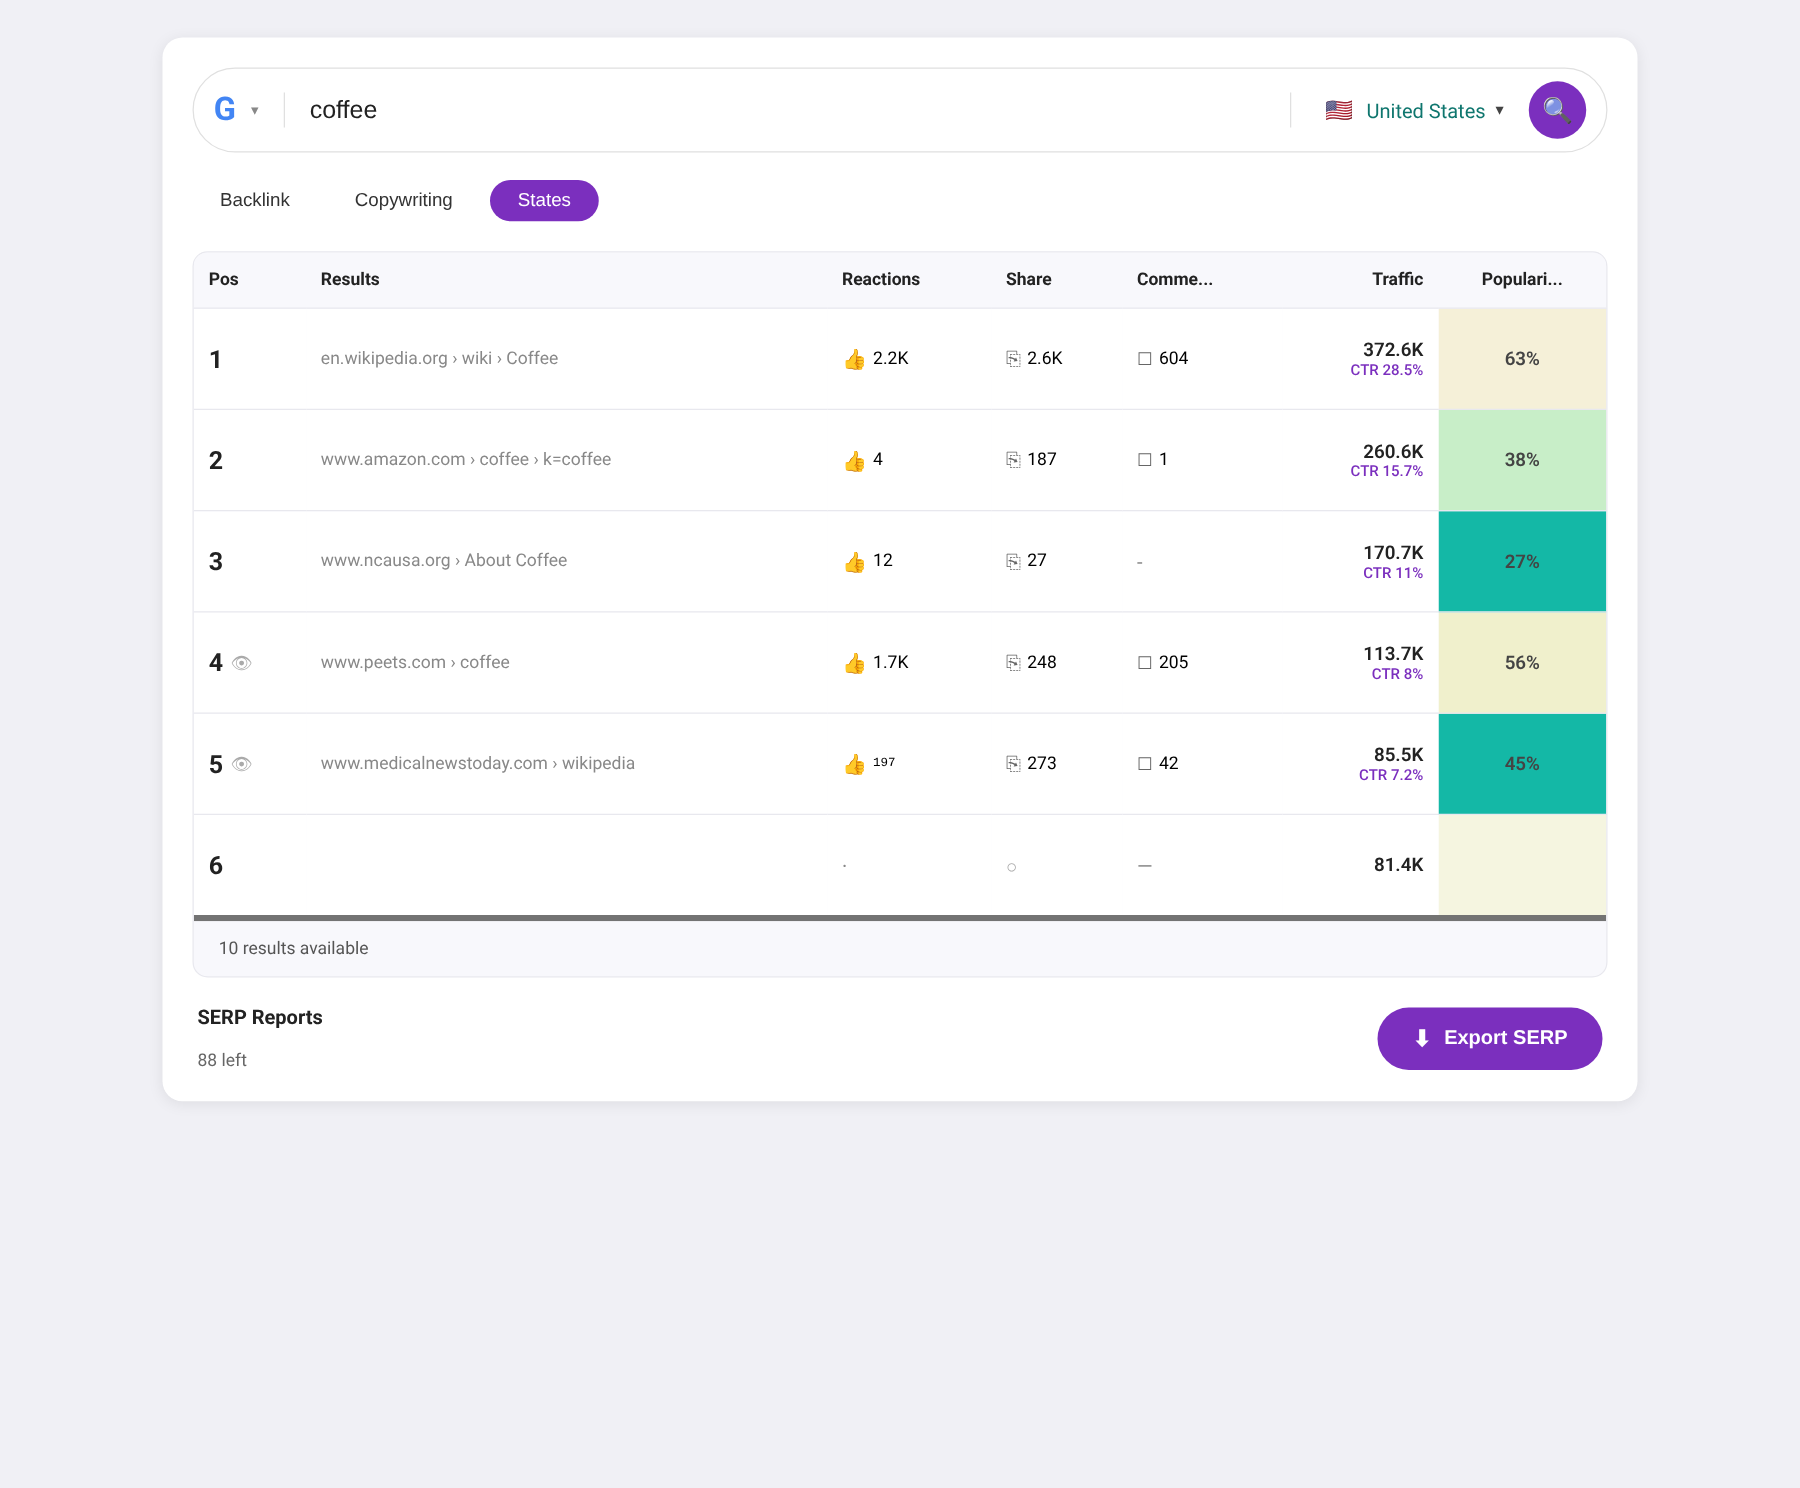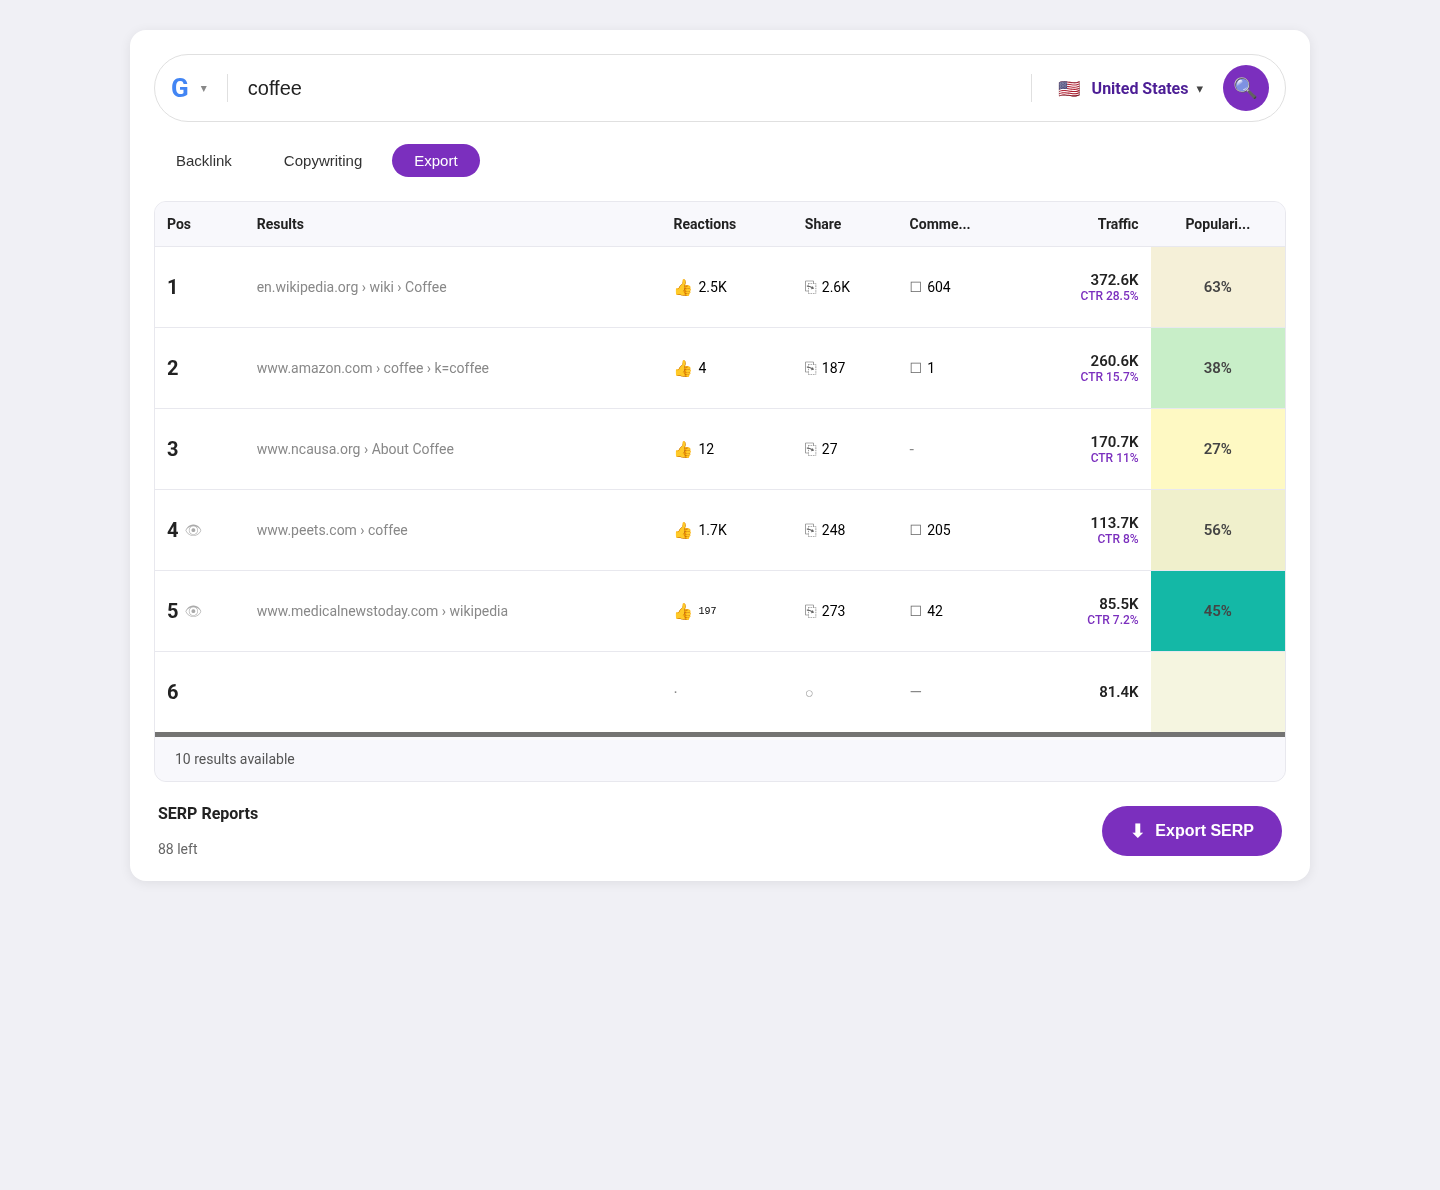--- a/index.html
+++ b/index.html
@@ -80,22 +80,22 @@
       height: 28px;
       border-radius: 50%;
       overflow: hidden;
       display: flex;
       align-items: center;
       justify-content: center;
       font-size: 18px;
     }
     .country-name {
       font-size: 16px;
-      color: #4c1d95;
-      font-weight: 700;
+      color: #0f766e;
+      font-weight: 400;
     }
     .chevron-down {
       font-size: 13px;
       color: #444;
     }
     .search-button {
       width: 46px;
       height: 46px;
       background: #7B2FBE;
       border-radius: 50%;
@@ -254,21 +254,21 @@
       <span class="chevron-down">▾</span>
     </div>
     <button class="search-button">
       <span>🔍</span>
     </button>
   </div>
 
   <div class="tabs">
     <button class="tab">Backlink</button>
     <button class="tab">Copywriting</button>
-    <button class="tab active">Export</button>
+    <button class="tab active">States</button>
   </div>
 
   <div class="table-wrapper">
     <table class="full-table">
       <thead>
         <tr>
           <th>Pos</th>
           <th>Results</th>
           <th style="cursor:pointer;">Reactions</th>
           <th>Share</th>
@@ -280,21 +280,21 @@
       <tbody>
 
         <tr>
           <td>
             <span style="font-size:20px;font-weight:700;color:#222;">1</span>
           </td>
           <td style="color:#888;font-size:14px;">en.wikipedia.org › wiki › Coffee</td>
           <td>
             <span style="display:flex;align-items:center;gap:5px;">
               <span style="font-size:16px;">👍</span>
-              <span style="font-size:14px;">2.5K</span>
+              <span style="font-size:14px;">2.2K</span>
             </span>
           </td>
           <td>
             <span style="display:flex;align-items:center;gap:5px;">
               <span style="font-size:15px;color:#666;">⎘</span>
               <span style="font-size:14px;">2.6K</span>
             </span>
           </td>
           <td>
             <span style="display:flex;align-items:center;gap:5px;">
@@ -360,21 +360,21 @@
               <span style="font-size:14px;">27</span>
             </span>
           </td>
           <td>
             <span style="font-size:16px;color:#888;">-</span>
           </td>
           <td class="traffic-td">
             <div class="traffic-main">170.7K</div>
             <div class="traffic-ctr">CTR 11%</div>
           </td>
-          <td class="popularity-td" style="background:#fef9c3;">
+          <td class="popularity-td" style="background:#14b8a6;">
             <div class="pop-inner">27%</div>
           </td>
         </tr>
 
         <tr>
           <td>
             <span style="display:flex;align-items:center;gap:6px;">
               <span style="font-size:20px;font-weight:700;color:#222;">4</span>
               <span style="font-size:14px;color:#aaa;">👁</span>
             </span>

